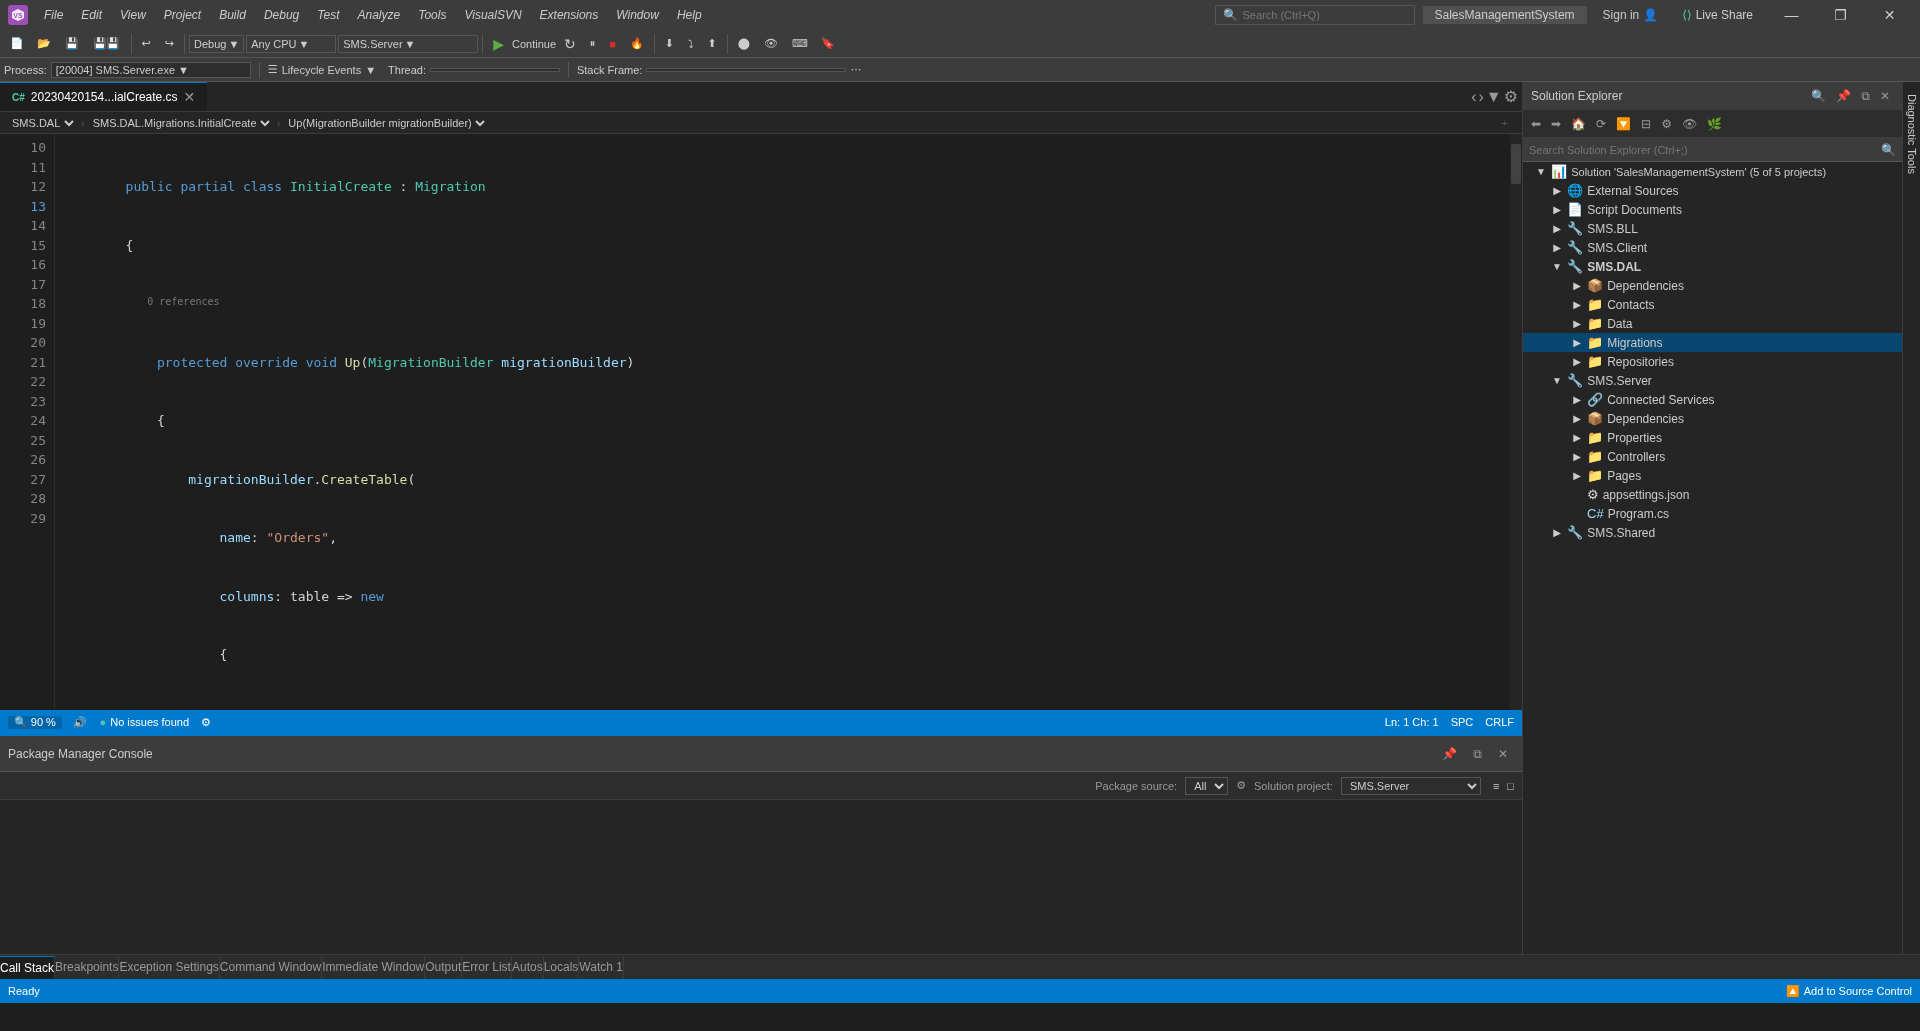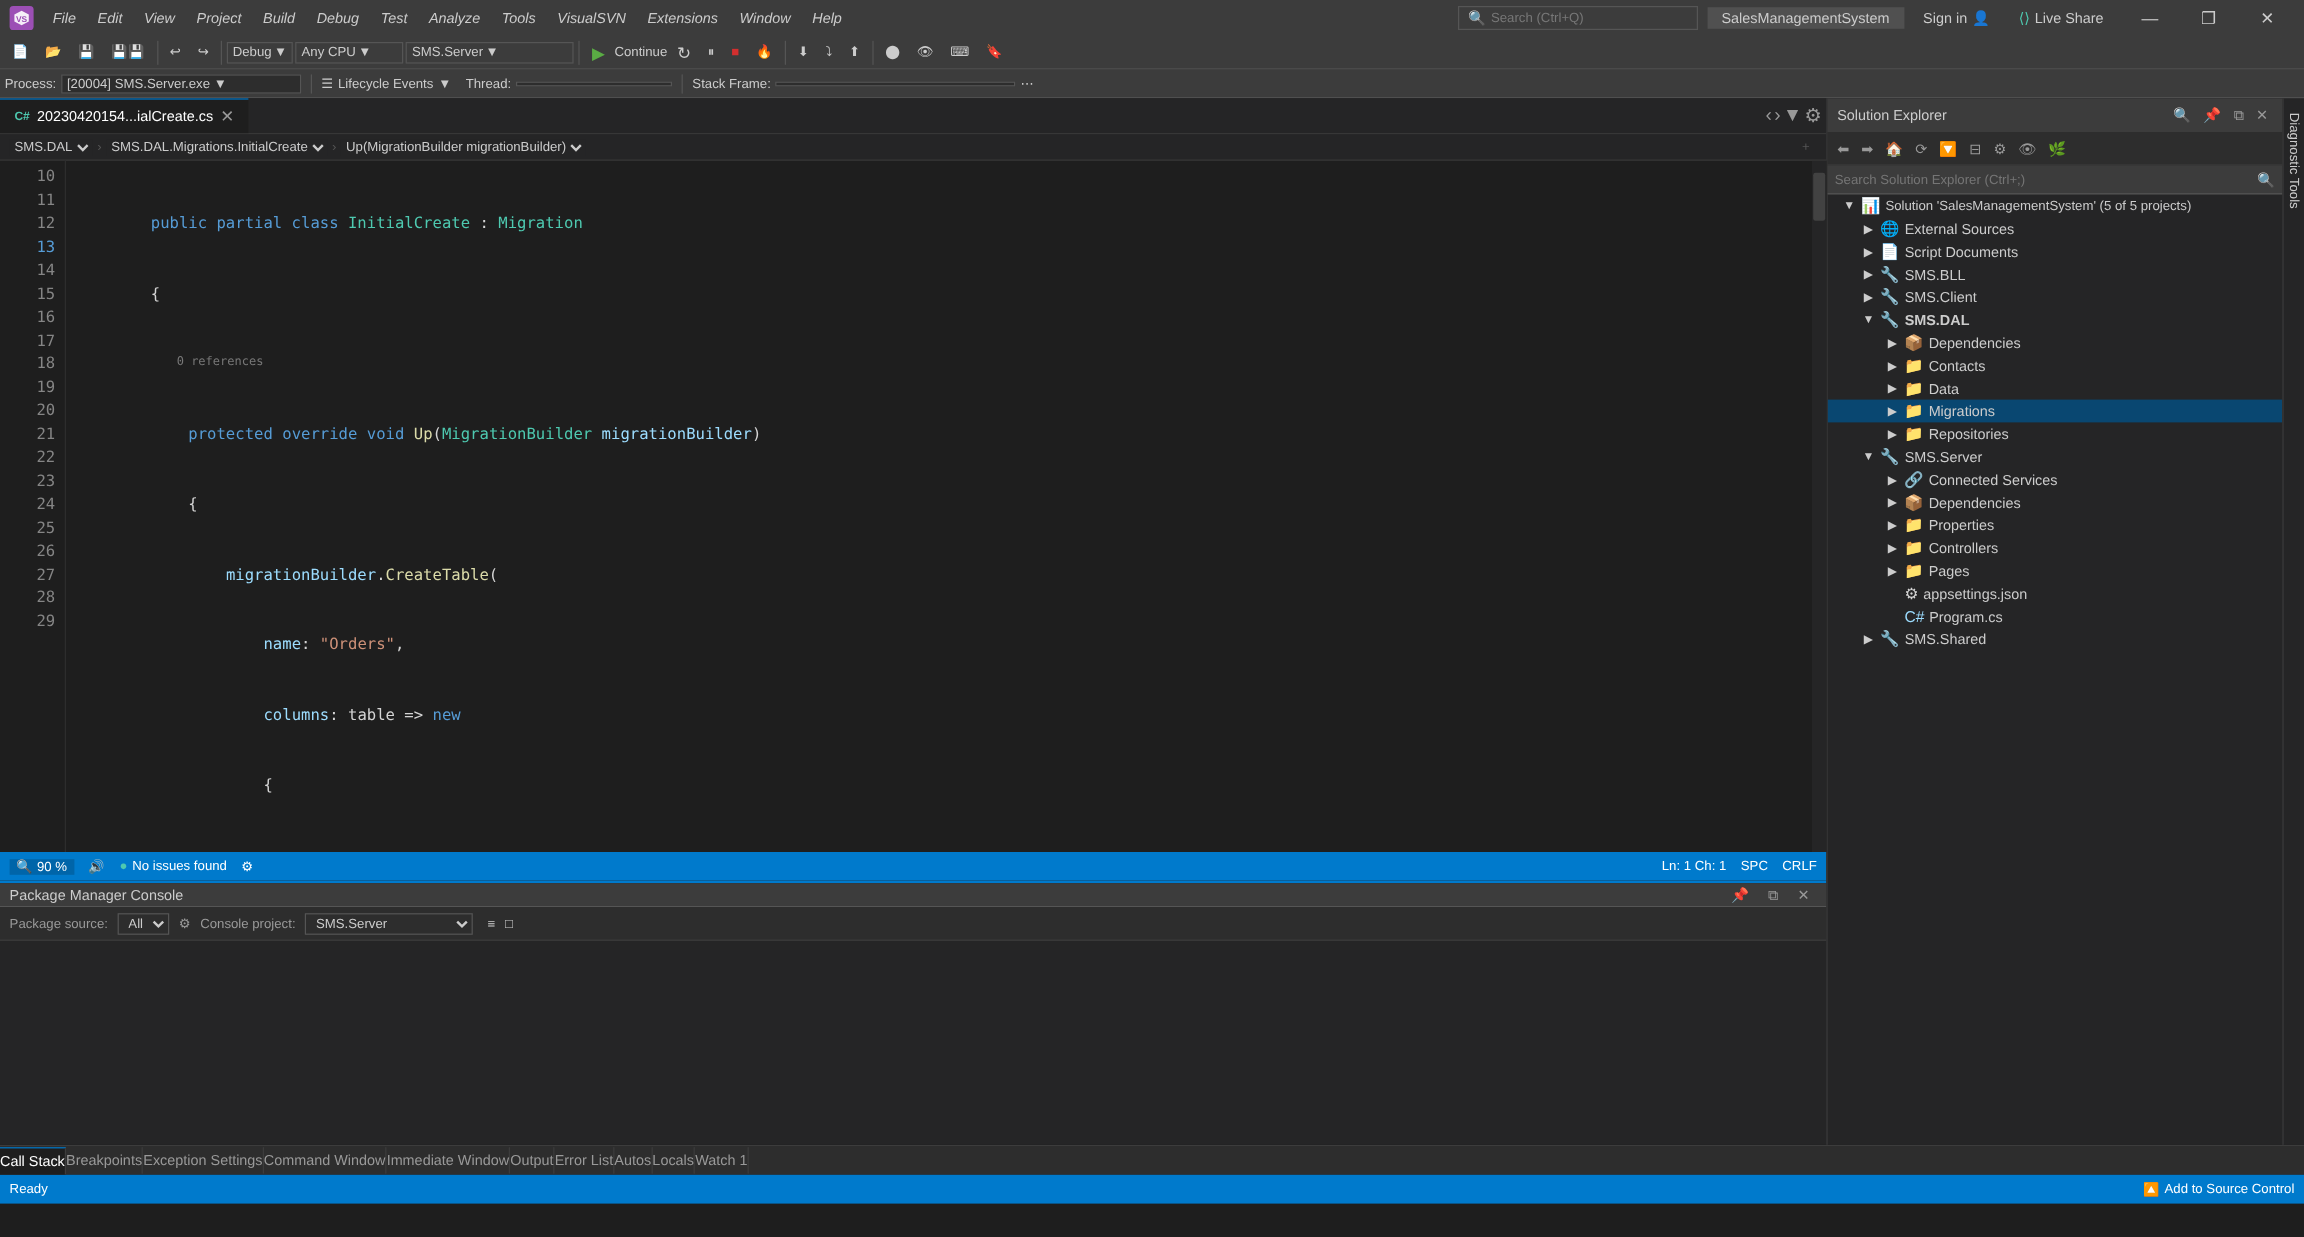--- a/index.html
+++ b/index.html
@@ -62,26 +62,26 @@
     #code-scrollbar { width: 12px; background: #252526; }
 
     
     #editor-status { height: 24px; background: #007acc; display: flex; align-items: center; padding: 0 8px; gap: 12px; font-size: 11px; color: white; }
     #editor-status .zoom { background: #0065a9; padding: 0 6px; cursor: pointer; }
     #editor-status .status-right { margin-left: auto; display: flex; gap: 12px; }
     #no-issues { display: flex; align-items: center; gap: 4px; }
 
     
     #bottom-panel { height: 220px; background: #252526; border-top: 2px solid #007acc; display: flex; flex-direction: column; }
-    #bottom-panel-header { height: 20px; background: #3c3c3c; display: flex; align-items: center; padding: 0 8px; gap: 8px; border-bottom: 1px solid #555; }
+    #bottom-panel-header { height: 36px; background: #3c3c3c; display: flex; align-items: center; padding: 0 8px; gap: 8px; border-bottom: 1px solid #555; }
     #bottom-panel-title { color: #ccc; font-size: 12px; font-weight: 500; }
     #bottom-panel-controls { margin-left: auto; display: flex; gap: 4px; }
     #bottom-panel-controls span { color: #999; cursor: pointer; padding: 2px 6px; font-size: 12px; }
 
-    #pkg-options { height: 28px; background: #2d2d2d; display: flex; align-items: center; padding: 0 8px; gap: 8px; border-bottom: 1px solid #3c3c3c; font-size: 11px; color: #ccc; }
+    #pkg-options { height: 28px; background: #2d2d2d; display: flex; align-items: center; padding: 0 8px; gap: 8px; border-bottom: 1px solid #3c3c3c; font-size: 11px; color: #ccc; justify-content: flex-end; }
     #pkg-options .label { color: #999; }
     #pkg-options select { background: #2d2d2d; border: 1px solid #555; color: #ccc; padding: 1px 4px; font-size: 11px; cursor: pointer; }
     #pkg-options .settings-icon { color: #999; cursor: pointer; }
 
     #pkg-console { flex: 1; background: #1e1e1e; padding: 6px; font-family: 'Consolas', monospace; font-size: 12px; position: relative; }
     #pkg-input-box { border: 2px solid #d32f2f; background: #1e1e1e; padding: 4px 8px; color: #d4d4d4; font-family: 'Consolas', monospace; font-size: 12px; width: 450px; }
     #pkg-prompt { color: #d4d4d4; }
 
     
     #solution-explorer { width: 380px; background: #252526; display: flex; flex-direction: column; border-left: 1px solid #3c3c3c; flex-shrink: 0; }
@@ -345,21 +345,21 @@
           <span>⧉</span>
           <span>✕</span>
         </div>
       </div>
       <div id="pkg-options">
         <span class="label">Package source:</span>
         <select>
           <option>All</option>
         </select>
         <span class="settings-icon">⚙</span>
-        <span class="label">Console project:</span>
+        <span class="label">Solution project:</span>
         <select style="min-width:140px;">
           <option>SMS.Server</option>
         </select>
         <span style="margin-left:4px;">≡</span>
         <span>□</span>
       </div>
     </div>
   </div>
 
   <div id="solution-explorer">

